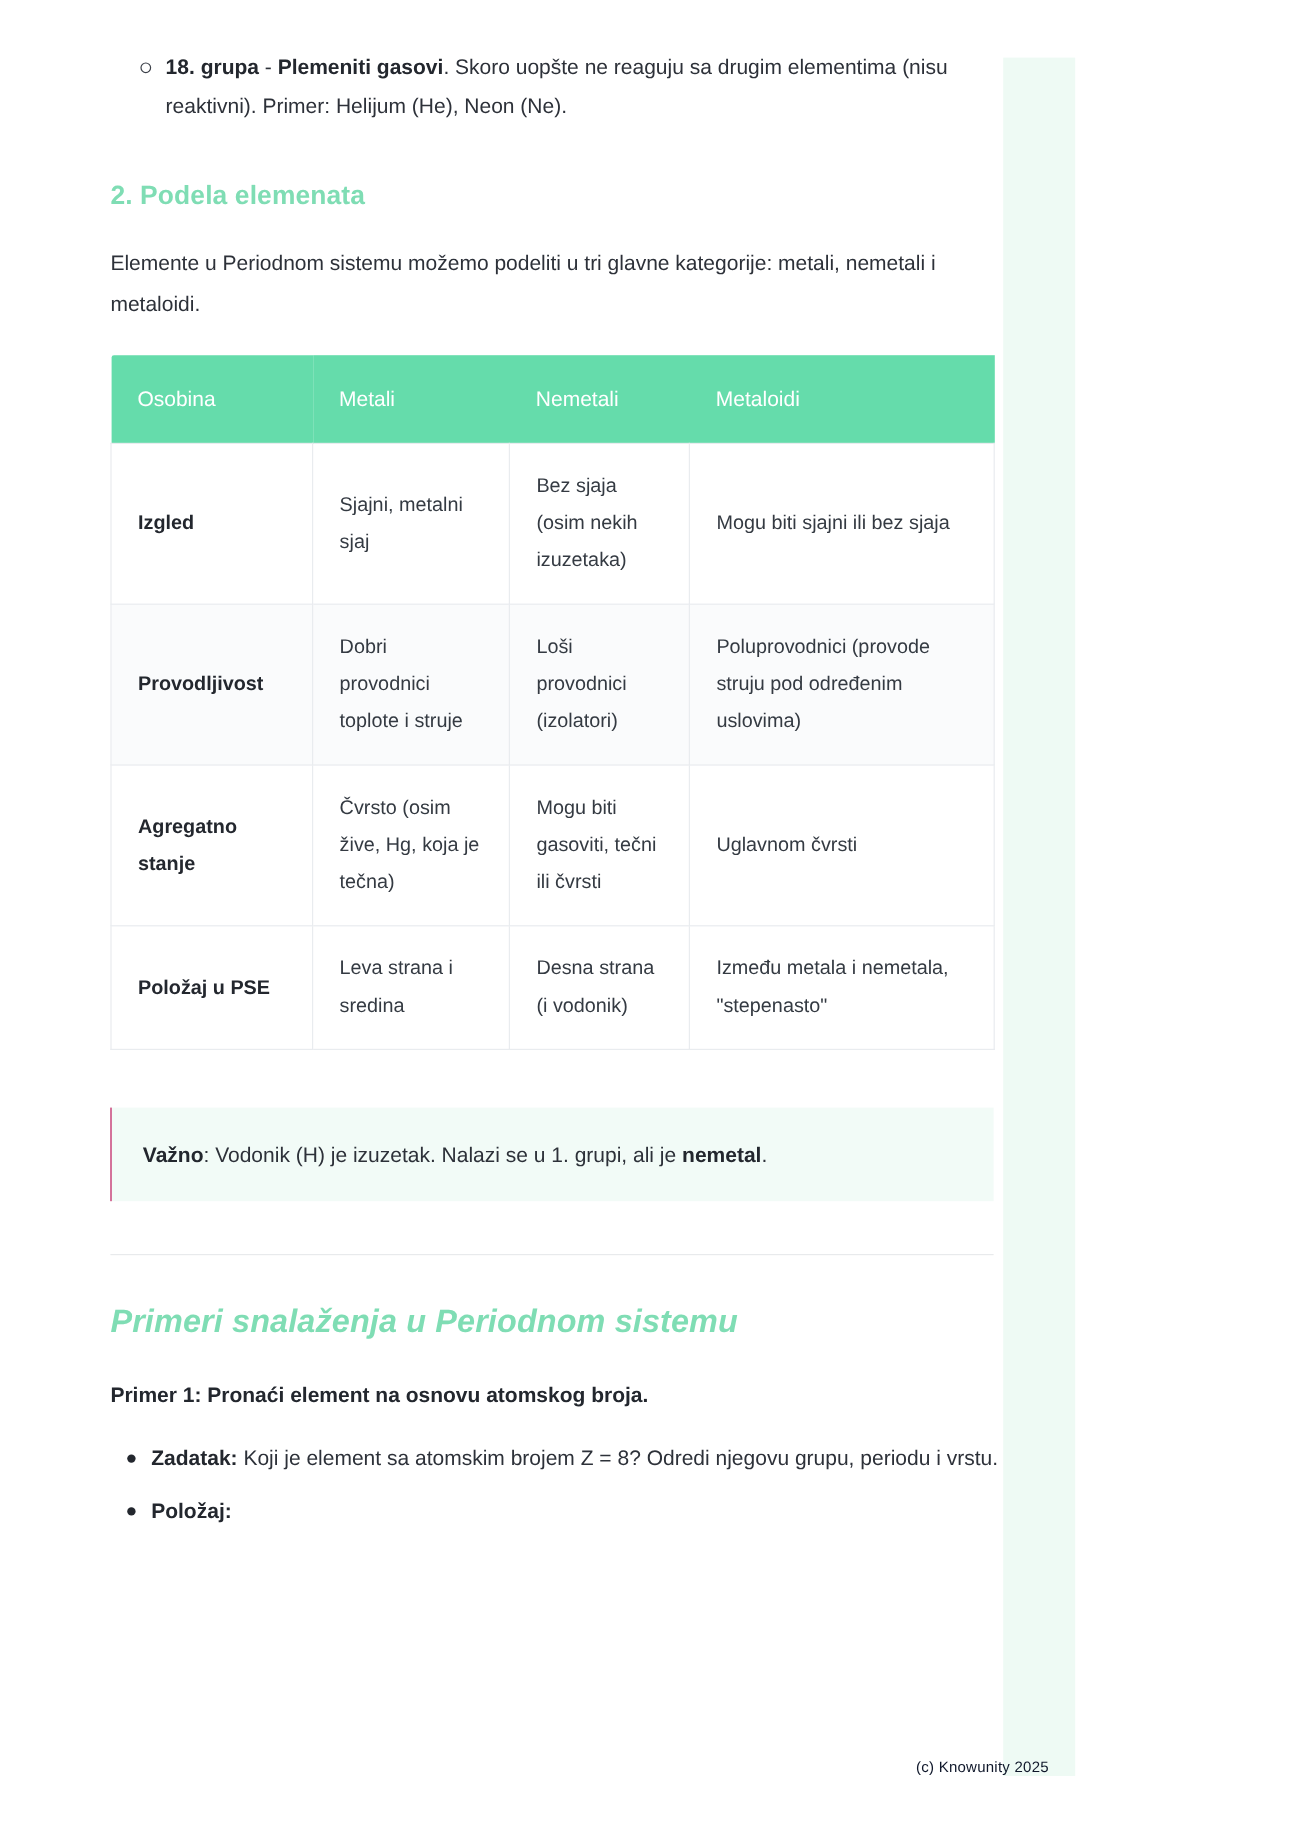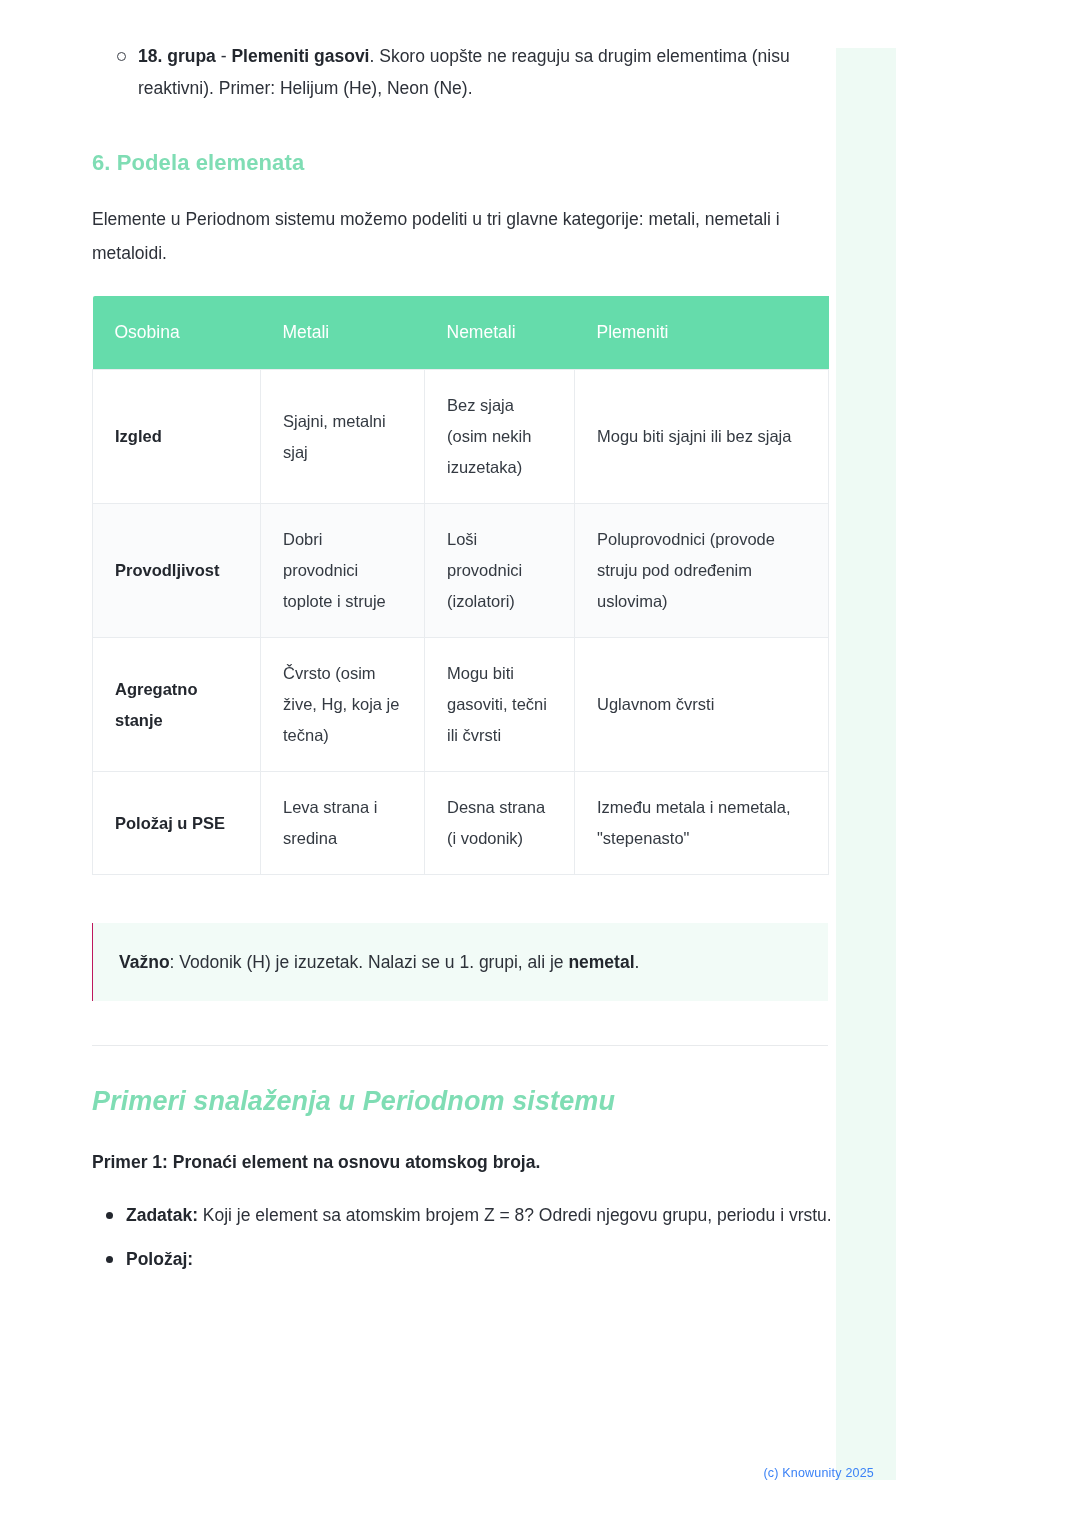--- a/index.html
+++ b/index.html
@@ -162,56 +162,56 @@
     height: 7px;
     border-radius: 50%;
     background: #23272e;
   }
 
   .watermark {
     position: absolute;
     right: 70px;
     bottom: 48px;
     font-size: 12.5px;
-    color: #3b82f6;
+    color: #0f172a;
     letter-spacing: 0.2px;
   }
 </style>
 </head>
 <body>
 
 <div class="page">
 
   <div class="right-panel"></div>
 
   <div class="content">
 
     <ul class="top-list">
       <li>
         <b>18. grupa</b><span> - </span><b>Plemeniti gasovi</b><span>. Skoro uopšte ne reaguju sa drugim elementima (nisu reaktivni). Primer: Helijum (He), Neon (Ne).</span>
       </li>
     </ul>
 
-    <h2 class="section-h">6. Podela elemenata</h2>
+    <h2 class="section-h">2. Podela elemenata</h2>
 
     <p class="para">Elemente u Periodnom sistemu možemo podeliti u tri glavne kategorije: metali, nemetali i metaloidi.</p>
 
     <table class="cmp">
       <colgroup>
         <col class="c1">
           <col class="c2">
           <col class="c3">
           <col class="c4">
       </colgroup>
       <thead>
         <tr>
           <th>Osobina</th>
           <th>Metali</th>
           <th>Nemetali</th>
-          <th>Plemeniti</th>
+          <th>Metaloidi</th>
         </tr>
       </thead>
       <tbody>
         <tr>
           <td class="rowhead">Izgled</td>
           <td>Sjajni, metalni sjaj</td>
           <td>Bez sjaja (osim nekih izuzetaka)</td>
           <td>Mogu biti sjajni ili bez sjaja</td>
         </tr>
         <tr class="alt">

